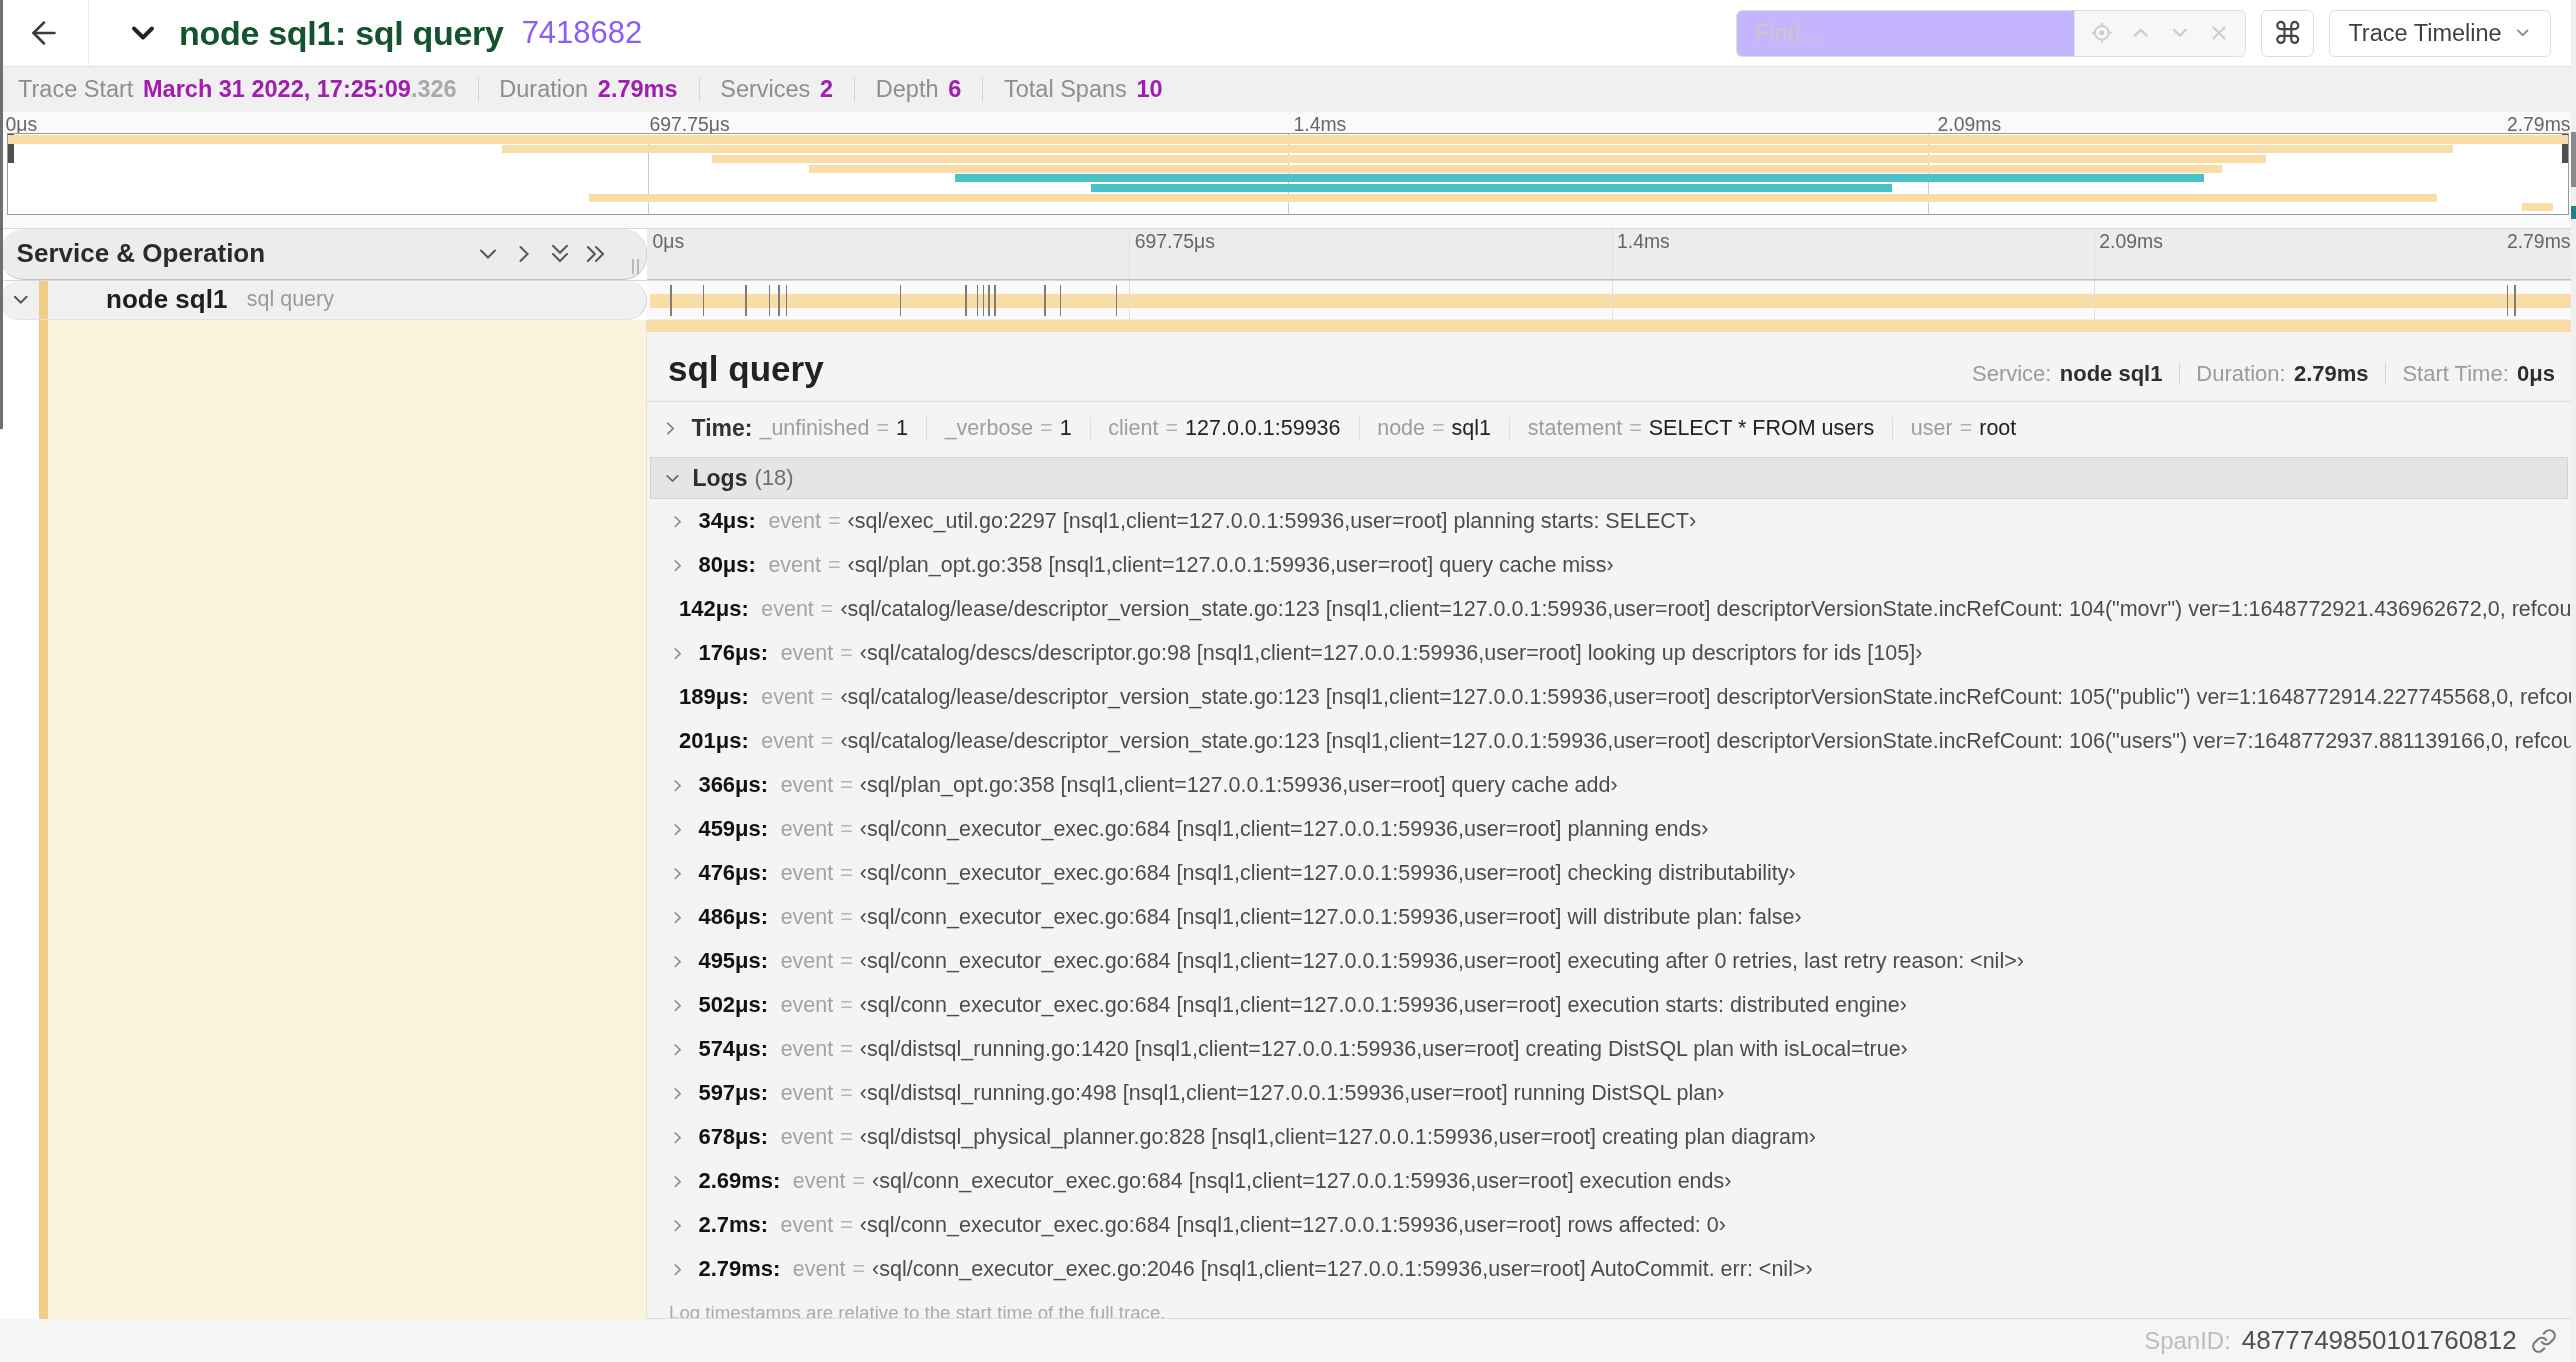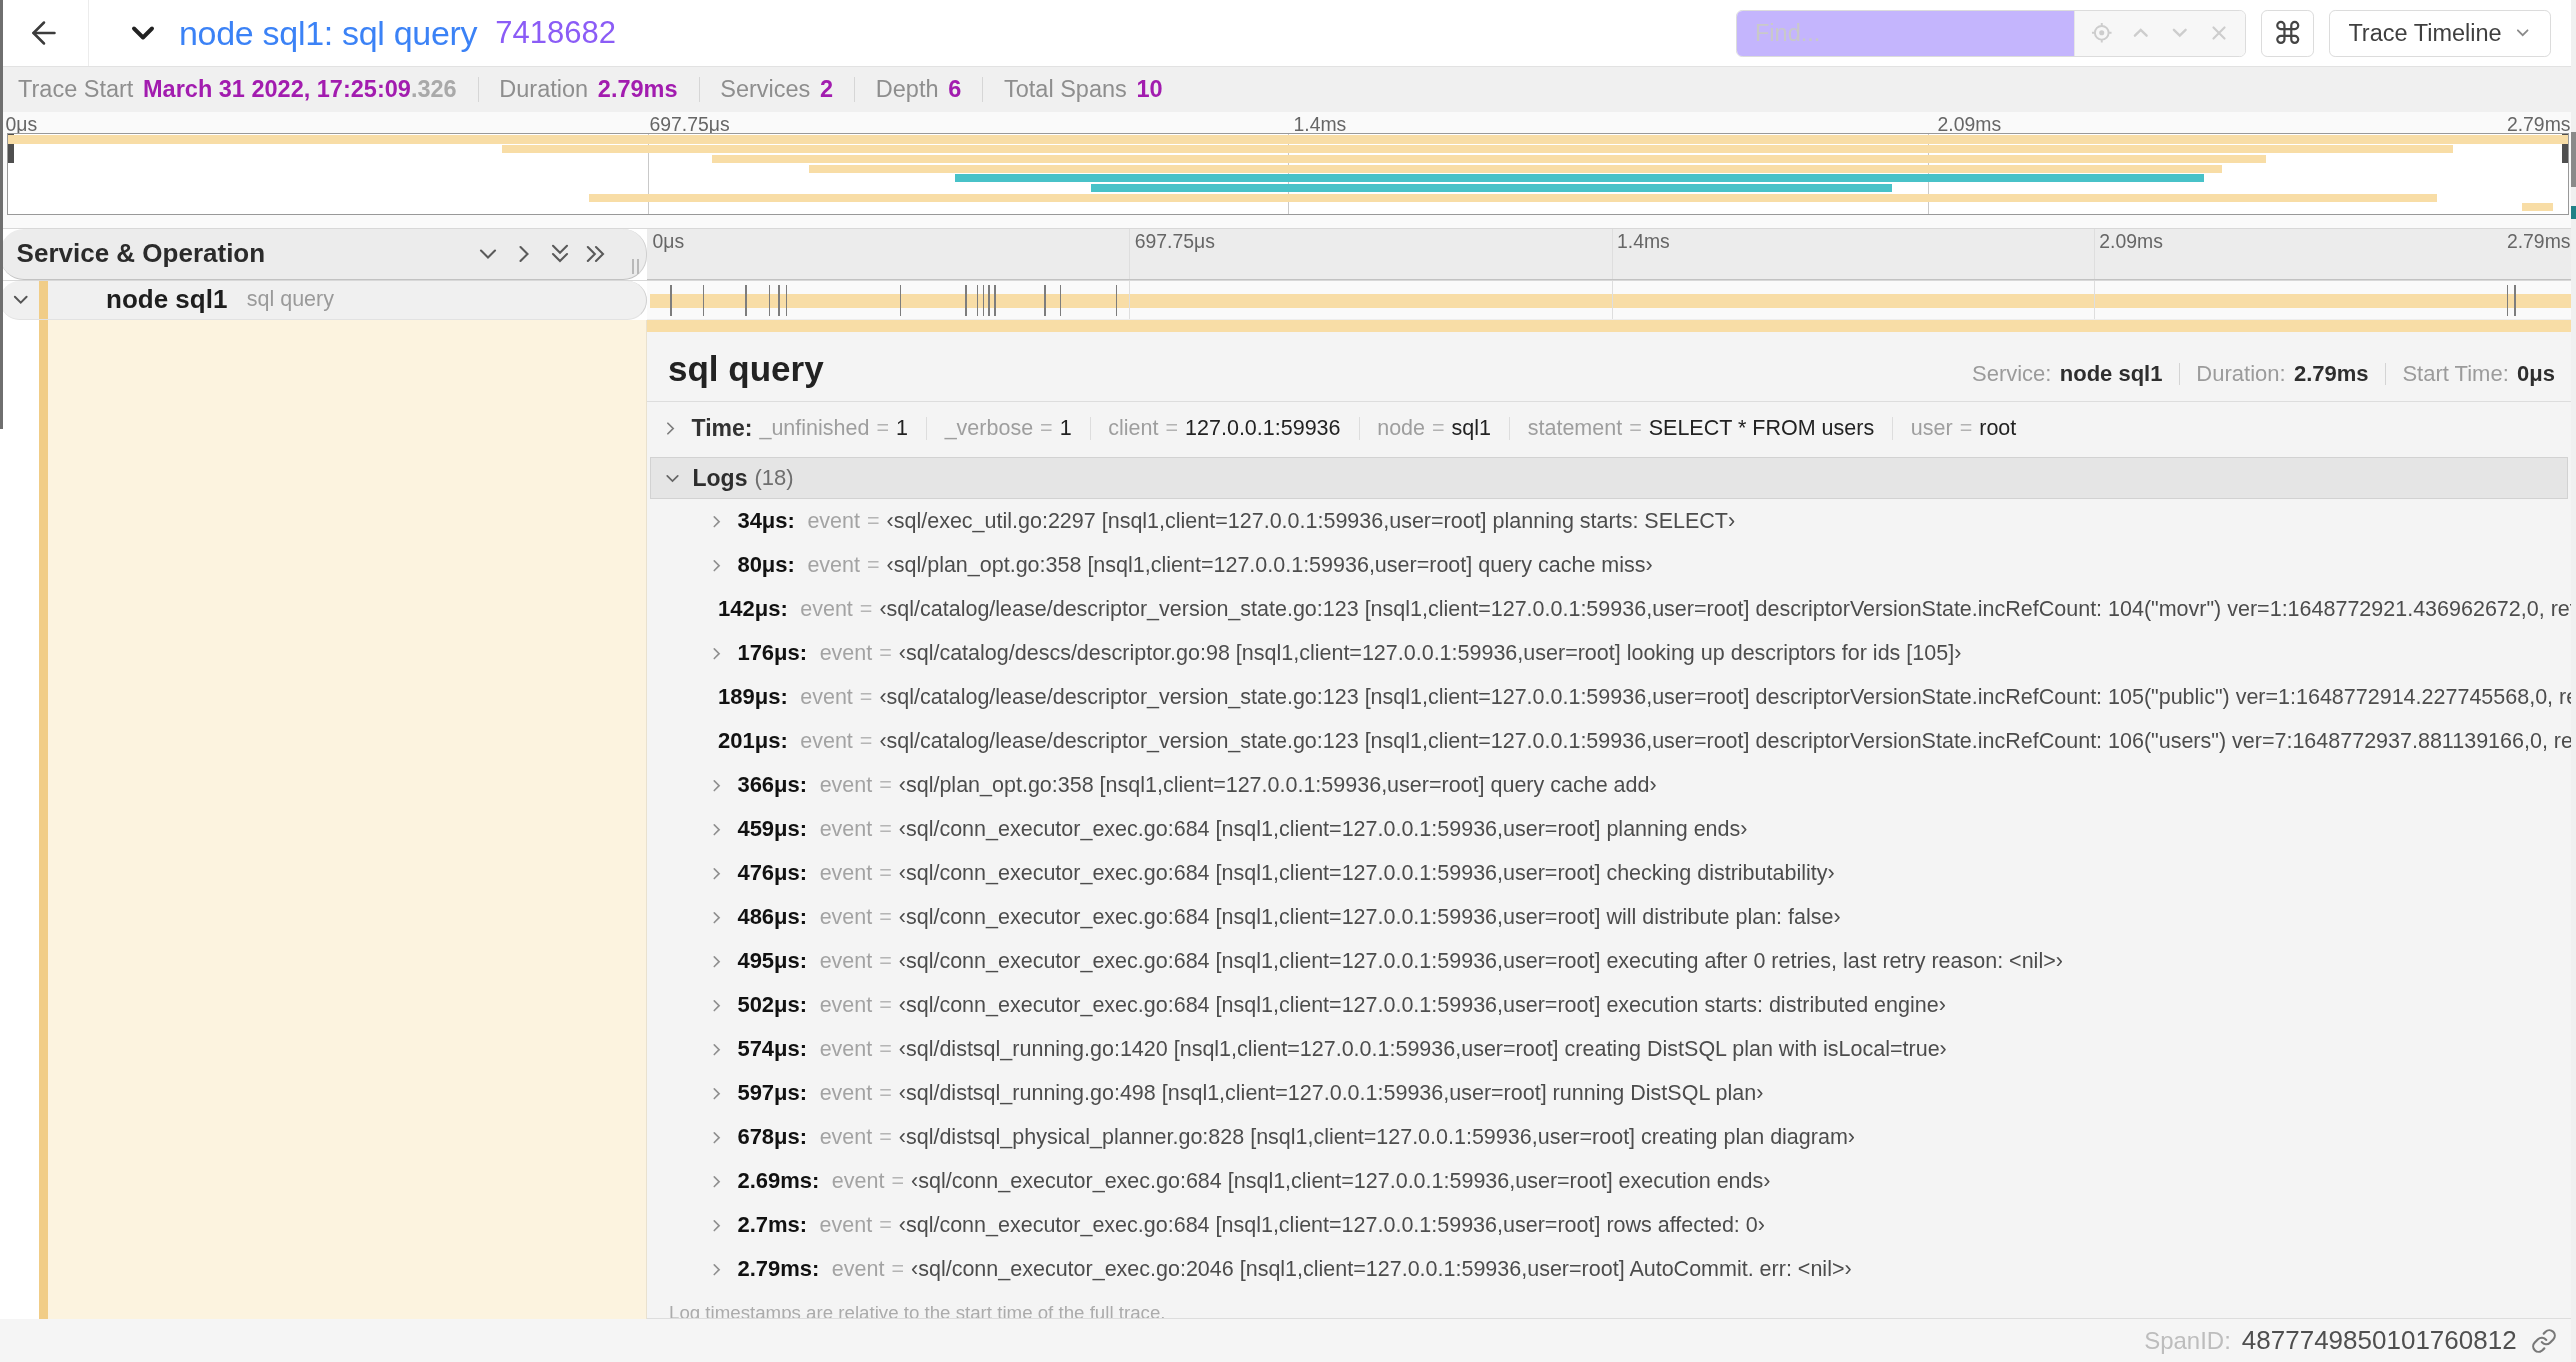--- a/index.html
+++ b/index.html
@@ -6,21 +6,21 @@
   html,body { width:2576px; height:1363px; overflow:hidden; background:#fff;
     font-family:"Liberation Sans","DejaVu Sans",sans-serif; color:#333; }
   svg { display:block; }
 
   
   .app-header { height:66px; display:flex; align-items:center; background:#fff; position:relative; }
   .back-btn { width:89px; height:66px; display:flex; align-items:center; justify-content:center;
     border-right:0.7px solid #ececec; cursor:pointer; }
   .title-wrap { display:flex; align-items:center; margin-left:36px; }
   .title-chevron { margin-right:18px; cursor:pointer; }
-  .page-title { font-size:34px; font-weight:normal; color:#3b82f6; letter-spacing:-0.3px; }
+  .page-title { font-size:34px; font-weight:bold; color:#14532d; letter-spacing:-0.3px; }
   .trace-id { font-size:31px; color:#8b5cf6; margin-left:18px; }
   .header-right { margin-left:auto; display:flex; align-items:center; margin-right:25px; }
   .find-group { display:flex; height:47px; border:0.7px solid #dcdcdc; border-radius:6.2px; overflow:hidden; background:#fff; }
   .find-input { width:337px; height:100%; border:none; outline:none; padding:0 18px; font-size:23.5px;
     font-family:inherit; color:#444; background:#c4b5fd; }
   .find-input::placeholder { color:#c9c9c9; }
   .find-btns { display:flex; align-items:center; background:#f7f7f7; border-left:0.7px solid #e6e6e6; padding:0 7px; }
   .find-ico { width:39px; height:39px; display:flex; align-items:center; justify-content:center; }
   .kbd-btn { width:53px; height:47px; border:0.7px solid #dcdcdc; border-radius:6.2px; margin-left:15.2px;
     display:flex; align-items:center; justify-content:center; font-size:30.5px; color:#454545; background:#fff; cursor:pointer; }
@@ -90,21 +90,21 @@
   .tags-label { font-size:23px; font-weight:bold; color:#333; margin:0 7px 0 11px; }
   .tag-item { display:flex; align-items:baseline; font-size:21.5px; white-space:nowrap; }
   .tag-key { color:#9e9e9e; }
   .tag-eq { color:#b3b3b3; margin:0 7px; }
   .tag-val { color:#222; }
   .tag-sep { width:0.7px; height:23.5px; background:#ddd; margin:0 18px; align-self:center; }
   .logs-band { height:42px; margin:12.5px 8.3px 0 2.8px; background:#e5e5e5; border:0.7px solid #d2d2d2;
     display:flex; align-items:center; cursor:pointer; }
   .logs-label { font-size:23px; font-weight:bold; color:#2d2d2d; margin-left:9.7px; }
   .logs-count { font-size:22px; color:#6e6e6e; margin-left:7px; }
-  .log-row { height:44px; display:flex; align-items:center; padding-left:21px; white-space:nowrap; overflow:hidden; cursor:pointer;margin-left:39px; }
+  .log-row { height:44px; display:flex; align-items:center; padding-left:21px; white-space:nowrap; overflow:hidden; cursor:pointer; }
   .log-time { font-size:22px; font-weight:bold; color:#111; margin:0 12.5px 0 11px; }
   .log-eventkey { font-size:21.5px; color:#a3a3a3; }
   .log-eq { font-size:21.5px; color:#b5b5b5; margin:0 7px; }
   .log-value { font-size:21.5px; color:#4c4c4c; }
   .logs-footer { font-size:18.7px; color:#ababab; margin:11px 0 0 22px; }
 
   
   .bottom-bar { height:44px; background:#f5f5f5; display:flex; align-items:center; justify-content:flex-end; padding-right:19.4px; }
   .spanid-label { font-size:24px; color:#bdbdbd; margin-right:11px; }
   .spanid-value { font-size:26px; color:#4f4f4f; }

